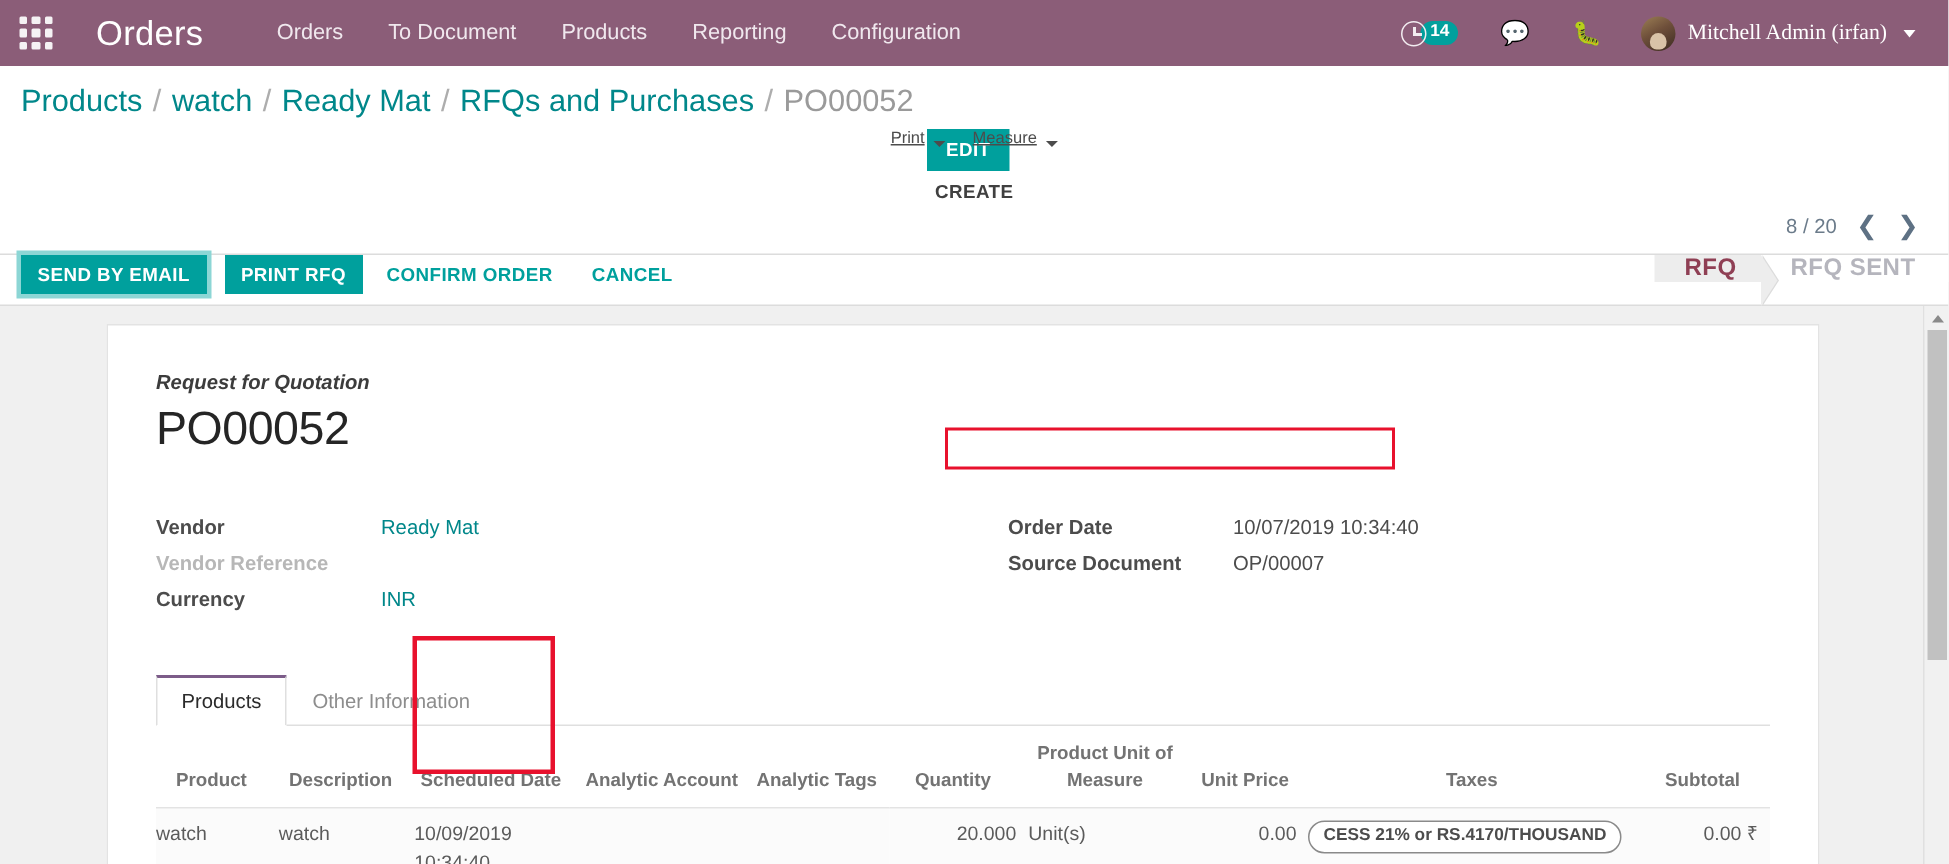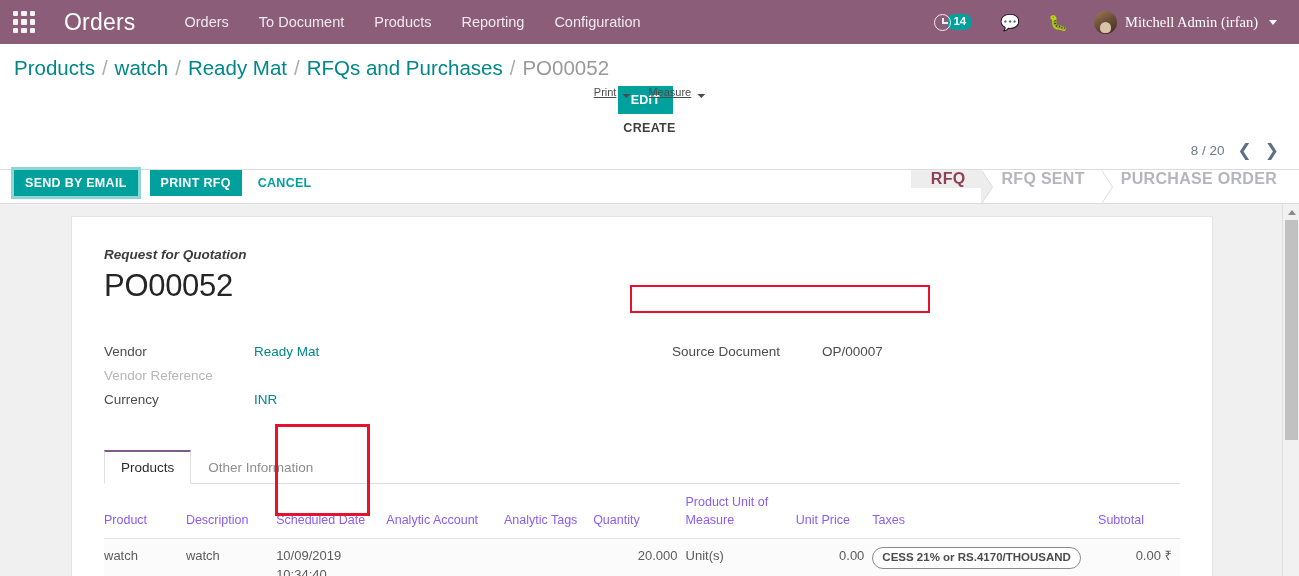--- a/index.html
+++ b/index.html
@@ -353,21 +353,21 @@
     display: flex;
     align-items: baseline;
     min-height: 24px;
     margin-bottom: 0;
     padding: 2px 0;
   }
   .fld-label {
     width: 150px;
     flex: none;
     font-size: 13.5px;
-    font-weight: normal;
+    font-weight: bold;
     color: #4c4c4c;
   }
   .fld-label.muted { color: #b7b7b7; }
   .fld-val { font-size: 13.5px; color: #4c4c4c; }
   .fld-val.link { color: #00878a; cursor: pointer; }
 
   .col-right { padding-left: 10px; }
   .col-right .fld-row { padding-left: 20px; }
   .col-right .fld-label { width: 150px; }
 
@@ -418,23 +418,23 @@
 
   
   .o2m { width: 100%; }
   table.lines {
     width: 100%;
     border-collapse: collapse;
     table-layout: fixed;
   }
   table.lines th {
     font-size: 12.5px;
-    font-weight: normal;
-    color: #8b5cf6;
-    text-align: left;
+    font-weight: bold;
+    color: #737373;
+    text-align: center;
     vertical-align: bottom;
     padding: 9px 8px 9px 0;
     border-bottom: 1px solid #e3e3e3;
     line-height: 1.45;
   }
   table.lines td {
     font-size: 13px;
     color: #5b5b5b;
     padding: 8px 8px 8px 0;
     border-bottom: 1px solid #ededed;
@@ -559,35 +559,33 @@
       <span class="arrow">❮</span>
       <span class="arrow">❯</span>
     </div>
   </div>
 </div>
 
 <div class="statusbar-row">
   <div class="sb-buttons">
     <button class="btn-primary-hl">SEND BY EMAIL</button>
     <button class="btn-primary">PRINT RFQ</button>
+    <button class="btn-link">CONFIRM ORDER</button>
     <button class="btn-link">CANCEL</button>
   </div>
   <div class="statusbar">
     <div class="st-item active">
       <span>RFQ</span>
       <span class="tip-border"></span>
       <span class="tip"></span>
     </div>
     <div class="st-item">
       <span>RFQ SENT</span>
       <span class="tip-border"></span>
       <span class="tip"></span>
-    </div>
-    <div class="st-item">
-      <span>PURCHASE ORDER</span>
     </div>
   </div>
 </div>
 
 <div class="content-area scroll-host">
   <div class="sheet-wrap">
     <div class="sheet">
       <div class="sheet-inner">
 
         <div class="form-subtitle">Request for Quotation</div>
@@ -602,20 +600,24 @@
             <div class="fld-row">
               <span class="fld-label muted">Vendor Reference</span>
               <span class="fld-val"></span>
             </div>
             <div class="fld-row">
               <span class="fld-label">Currency</span>
               <span class="fld-val link">INR</span>
             </div>
           </div>
           <div class="form-col col-right">
+            <div class="fld-row">
+              <span class="fld-label">Order Date</span>
+              <span class="fld-val">10/07/2019 10:34:40</span>
+            </div>
             <div class="fld-row">
               <span class="fld-label">Source Document</span>
               <span class="fld-val">OP/00007</span>
             </div>
           </div>
         </div>
 
         <div class="notebook">
           <div class="nb-tabs">
             <div class="nb-tab active">Products</div>

